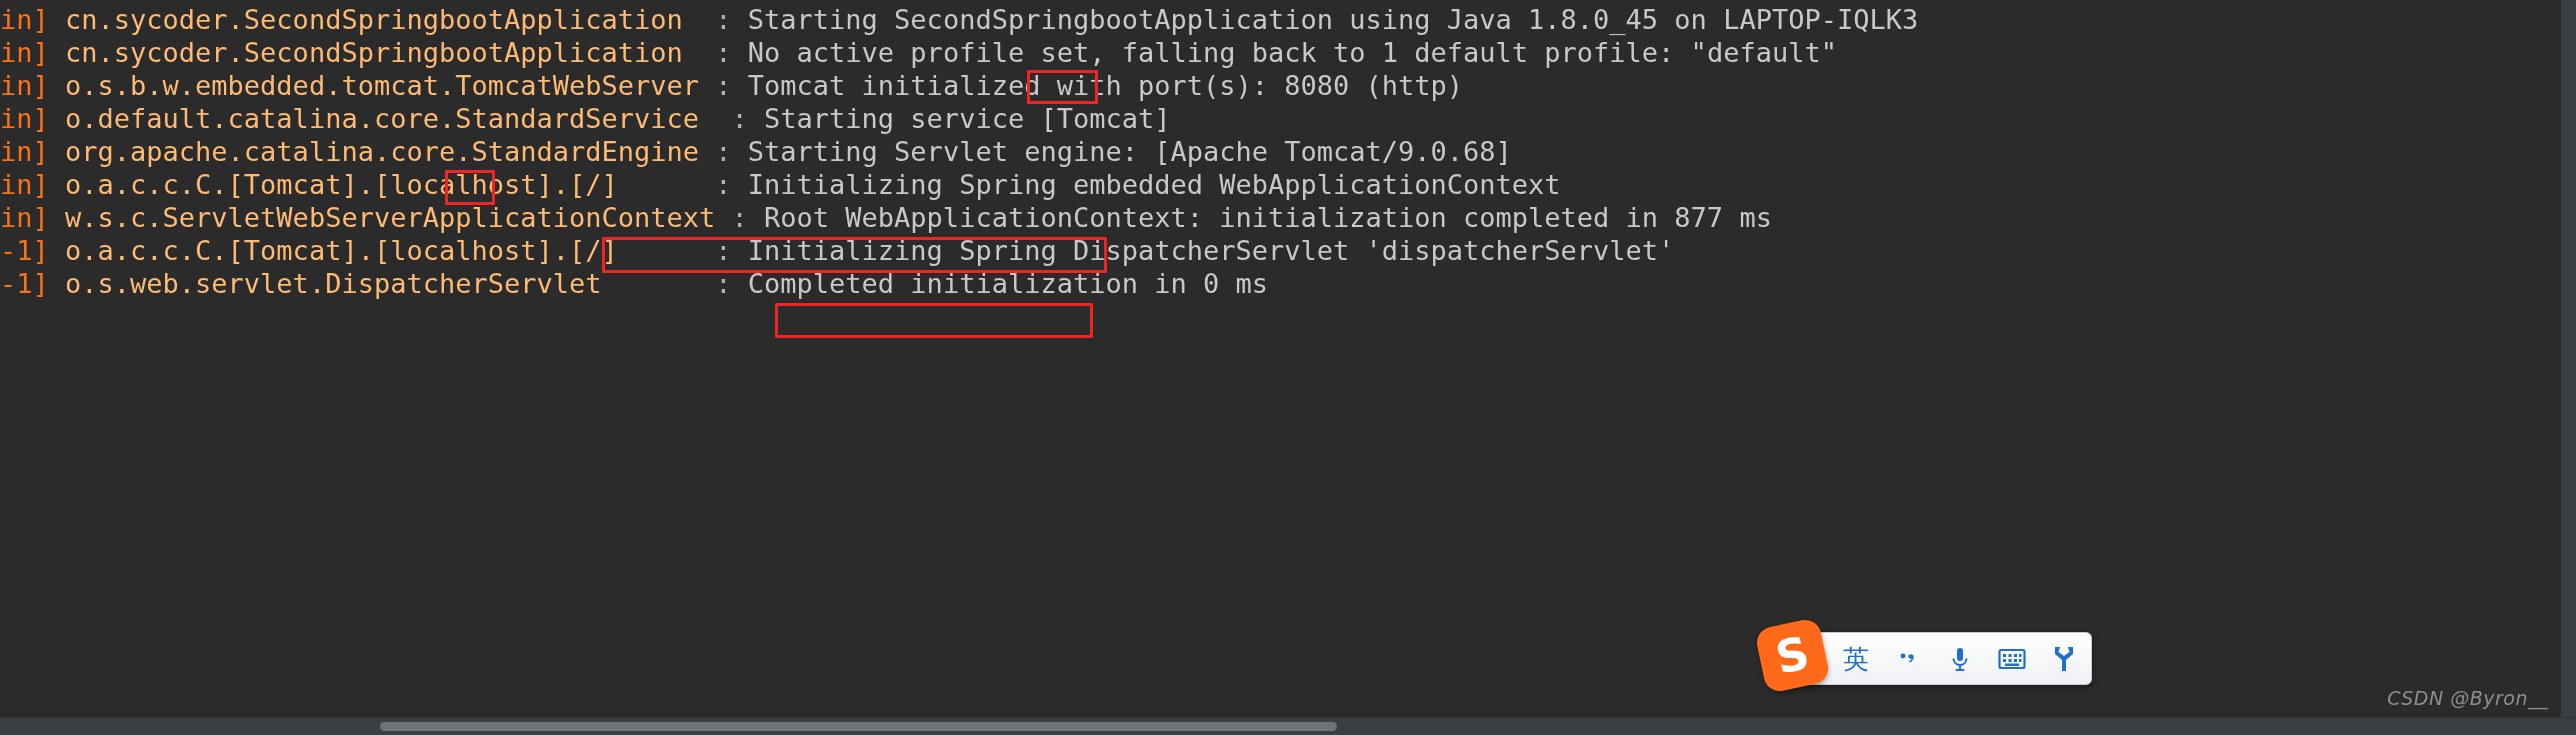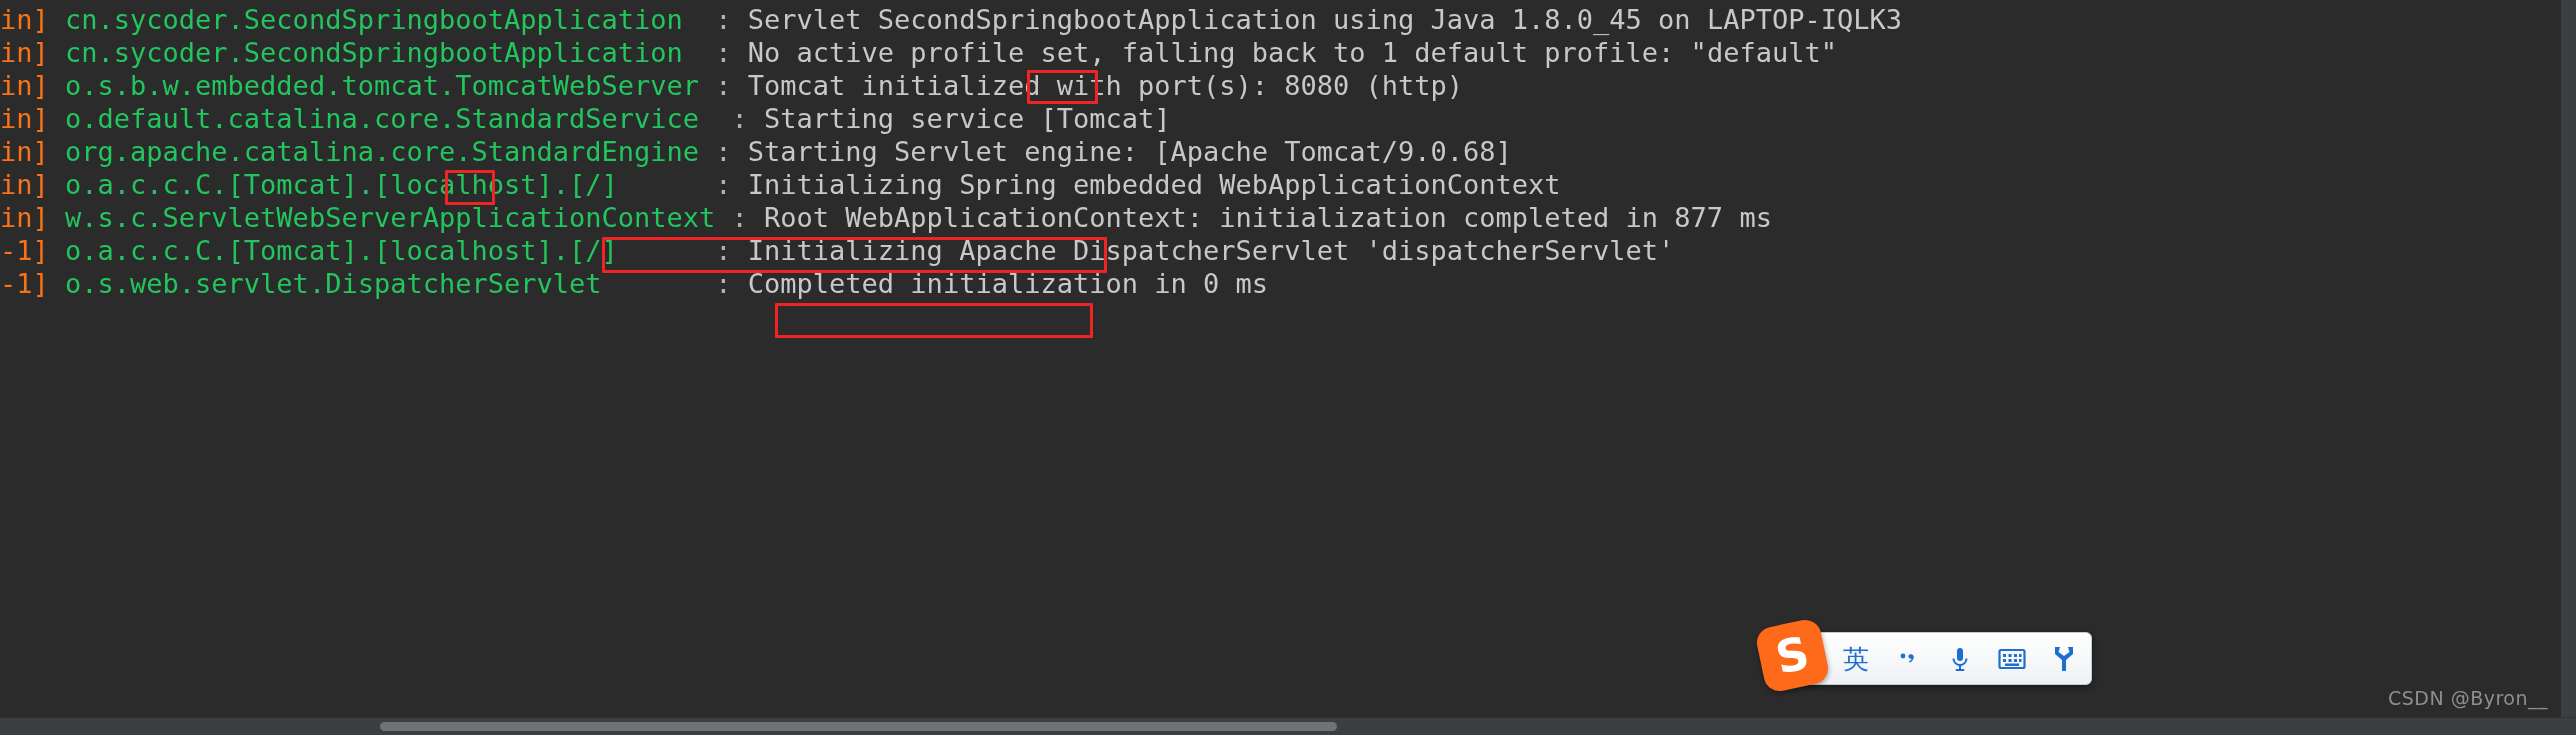--- a/index.html
+++ b/index.html
@@ -34,21 +34,21 @@
   .log-line {
     height: 33px;
     line-height: 33px;
     white-space: pre;
     font-size: 27px;
     letter-spacing: 0px;
     color: #bbbbbb;
   }
 
   .c-thread   { color: #f97316; }
-  .c-logger   { color: #22c55e; margin-top: 12px; }
+  .c-logger   { color: #fdba74; margin-top: 12px; }
   .c-sep      { color: #b0b0b0; }
   .c-msg      { color: #c8c8c8; }
 
   
   .hl-box {
     position: absolute;
     border: 3px solid #ef2424;
     box-sizing: border-box;
     pointer-events: none;
     border-radius: 1px;
@@ -133,36 +133,37 @@
 
   
   #watermark {
     position: absolute;
     right: 28px;
     bottom: 26px;
     color: #8e8e8e;
     font-size: 19px;
     font-family: "DejaVu Sans", sans-serif;
     letter-spacing: 0.5px;
+    font-style: italic;
   }
 </style>
 </head>
 <body>
 
 <div id="console">
 
   <div id="log">
-      <div class="log-line"><span class="c-thread">in]</span> <span class="c-logger">cn.sycoder.SecondSpringbootApplication</span><span>  </span><span class="c-sep">:</span> <span class="c-msg">Servlet SecondSpringbootApplication using Java 1.8.0_45 on LAPTOP-IQLK3</span></div>
+      <div class="log-line"><span class="c-thread">in]</span> <span class="c-logger">cn.sycoder.SecondSpringbootApplication</span><span>  </span><span class="c-sep">:</span> <span class="c-msg">Starting SecondSpringbootApplication using Java 1.8.0_45 on LAPTOP-IQLK3</span></div>
       <div class="log-line"><span class="c-thread">in]</span> <span class="c-logger">cn.sycoder.SecondSpringbootApplication</span><span>  </span><span class="c-sep">:</span> <span class="c-msg">No active profile set, falling back to 1 default profile: "default"</span></div>
       <div class="log-line"><span class="c-thread">in]</span> <span class="c-logger">o.s.b.w.embedded.tomcat.TomcatWebServer</span><span> </span><span class="c-sep">:</span> <span class="c-msg">Tomcat initialized with port(s): 8080 (http)</span></div>
       <div class="log-line"><span class="c-thread">in]</span> <span class="c-logger">o.default.catalina.core.StandardService</span><span>  </span><span class="c-sep">:</span> <span class="c-msg">Starting service [Tomcat]</span></div>
       <div class="log-line"><span class="c-thread">in]</span> <span class="c-logger">org.apache.catalina.core.StandardEngine</span><span> </span><span class="c-sep">:</span> <span class="c-msg">Starting Servlet engine: [Apache Tomcat/9.0.68]</span></div>
       <div class="log-line"><span class="c-thread">in]</span> <span class="c-logger">o.a.c.c.C.[Tomcat].[localhost].[/]</span><span>      </span><span class="c-sep">:</span> <span class="c-msg">Initializing Spring embedded WebApplicationContext</span></div>
       <div class="log-line"><span class="c-thread">in]</span> <span class="c-logger">w.s.c.ServletWebServerApplicationContext</span><span> </span><span class="c-sep">:</span> <span class="c-msg">Root WebApplicationContext: initialization completed in 877 ms</span></div>
-      <div class="log-line"><span class="c-thread">-1]</span> <span class="c-logger">o.a.c.c.C.[Tomcat].[localhost].[/]</span><span>      </span><span class="c-sep">:</span> <span class="c-msg">Initializing Apache DispatcherServlet 'dispatcherServlet'</span></div>
+      <div class="log-line"><span class="c-thread">-1]</span> <span class="c-logger">o.a.c.c.C.[Tomcat].[localhost].[/]</span><span>      </span><span class="c-sep">:</span> <span class="c-msg">Initializing Spring DispatcherServlet 'dispatcherServlet'</span></div>
       <div class="log-line"><span class="c-thread">-1]</span> <span class="c-logger">o.s.web.servlet.DispatcherServlet</span><span>       </span><span class="c-sep">:</span> <span class="c-msg">Completed initialization in 0 ms</span></div>
     </div>
 
   <div id="highlights">
       <div class="hl-box" style="left: 1027px; top: 70px; width: 71px; height: 34px; border-color: rgb(239, 36, 36);"></div>
       <div class="hl-box" style="left: 445px; top: 170px; width: 50px; height: 35px; border-color: rgb(239, 36, 36);"></div>
       <div class="hl-box" style="left: 602px; top: 237px; width: 505px; height: 36px; border-color: rgb(239, 36, 36);"></div>
       <div class="hl-box" style="left: 775px; top: 303px; width: 318px; height: 35px; border-color: rgb(239, 36, 36);"></div>
     </div>
 

